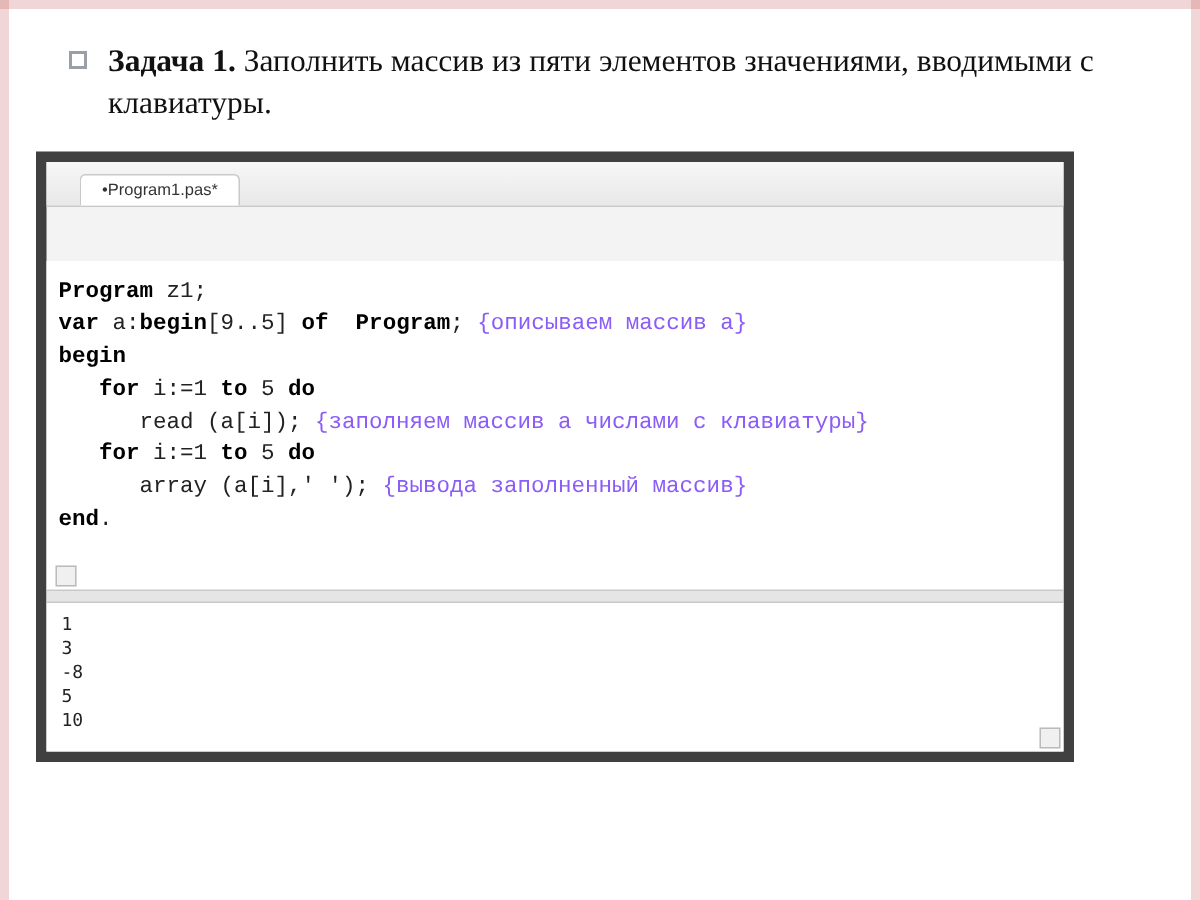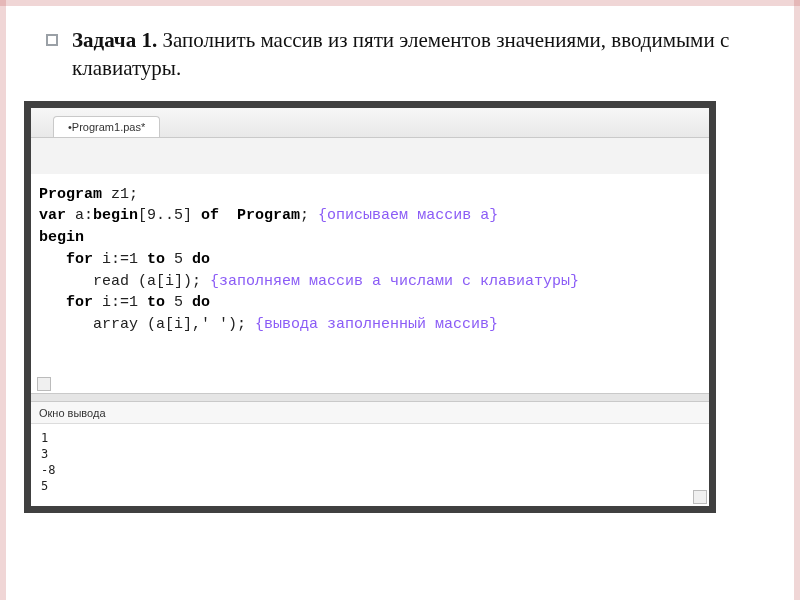--- a/index.html
+++ b/index.html
@@ -97,28 +97,29 @@
     </div>
 
     <div class="code-pane">
       <div class="line"><span class="kw">Program</span><span> z1;</span></div>
       <div class="line"><span class="kw">var</span><span> a:</span><span class="kw">begin</span><span>[9..5] </span><span class="kw">of</span><span class="ty">  Program</span><span>; </span><span class="cm">{описываем массив a}</span></div>
       <div class="line"><span class="kw">begin</span></div>
       <div class="line"><span>   </span><span class="kw">for</span><span> i:=1 </span><span class="kw">to</span><span> 5 </span><span class="kw">do</span></div>
       <div class="line"><span>      read (a[i]); </span><span class="cm">{заполняем массив a числами с клавиатуры}</span></div>
       <div class="line"><span>   </span><span class="kw">for</span><span> i:=1 </span><span class="kw">to</span><span> 5 </span><span class="kw">do</span></div>
       <div class="line"><span>      array (a[i],' '); </span><span class="cm">{вывода заполненный массив}</span></div>
+      <div class="line"><span class="kw">end</span><span>.</span></div>
       <div class="sc"></div>
     </div>
 
     <div class="sep"></div>
 
-    <div class="output-title">Окно вывода</div>
     <div class="output-pane">
       <div>1</div>
       <div>3</div>
       <div>-8</div>
       <div>5</div>
+      <div>10</div>
       <div class="scroll-right"></div>
     </div>
   </div>
 
 </div>
 
 </body></html>

